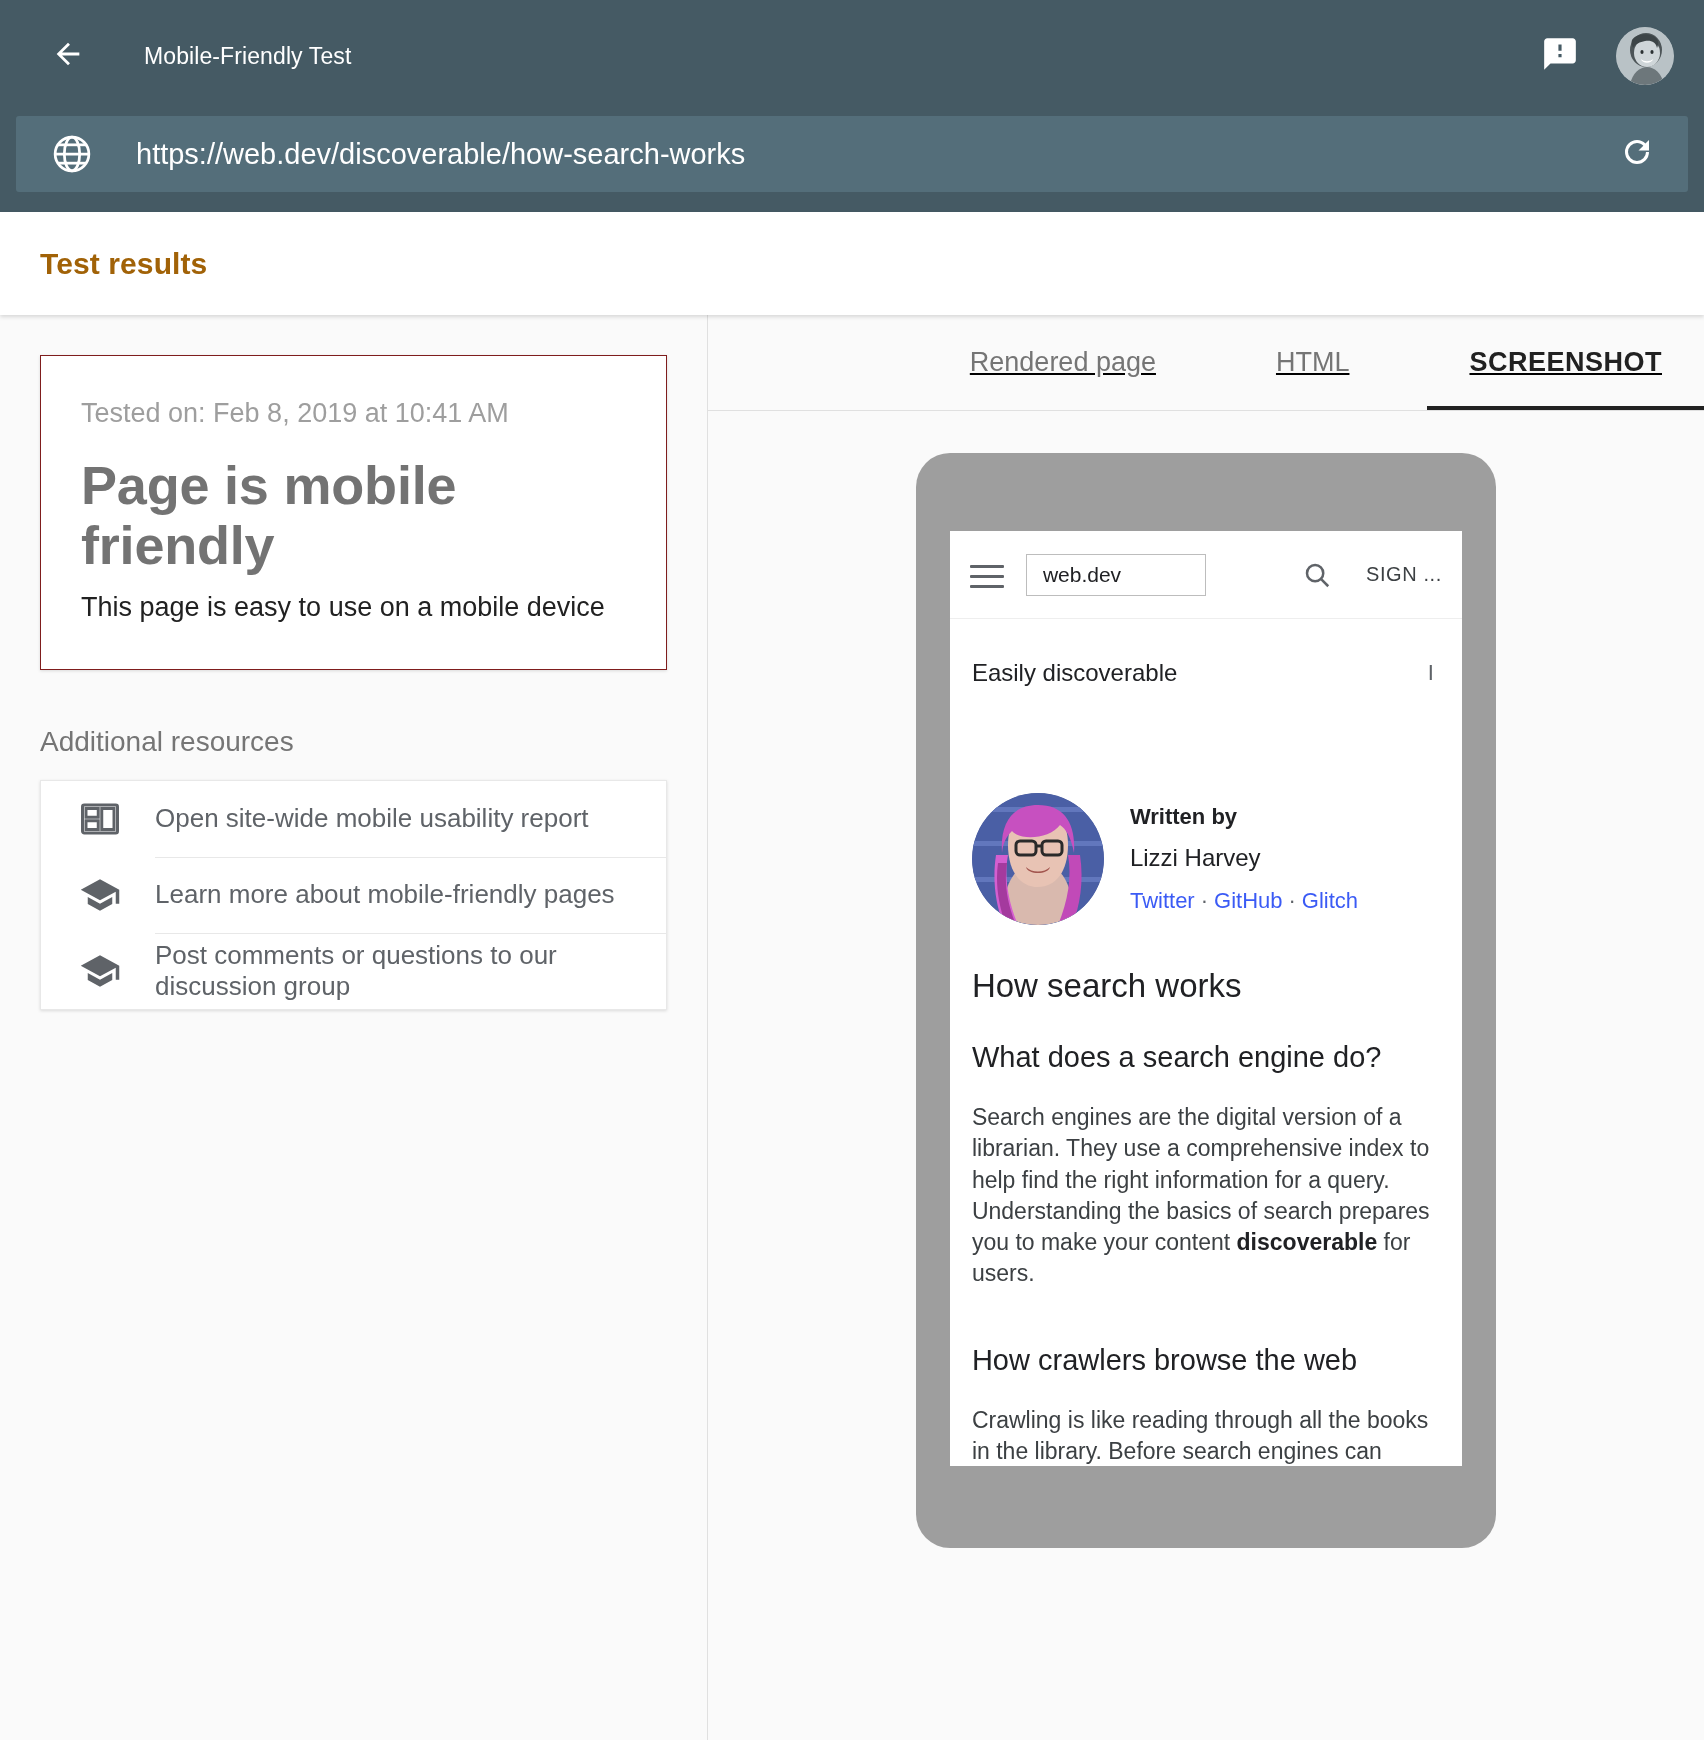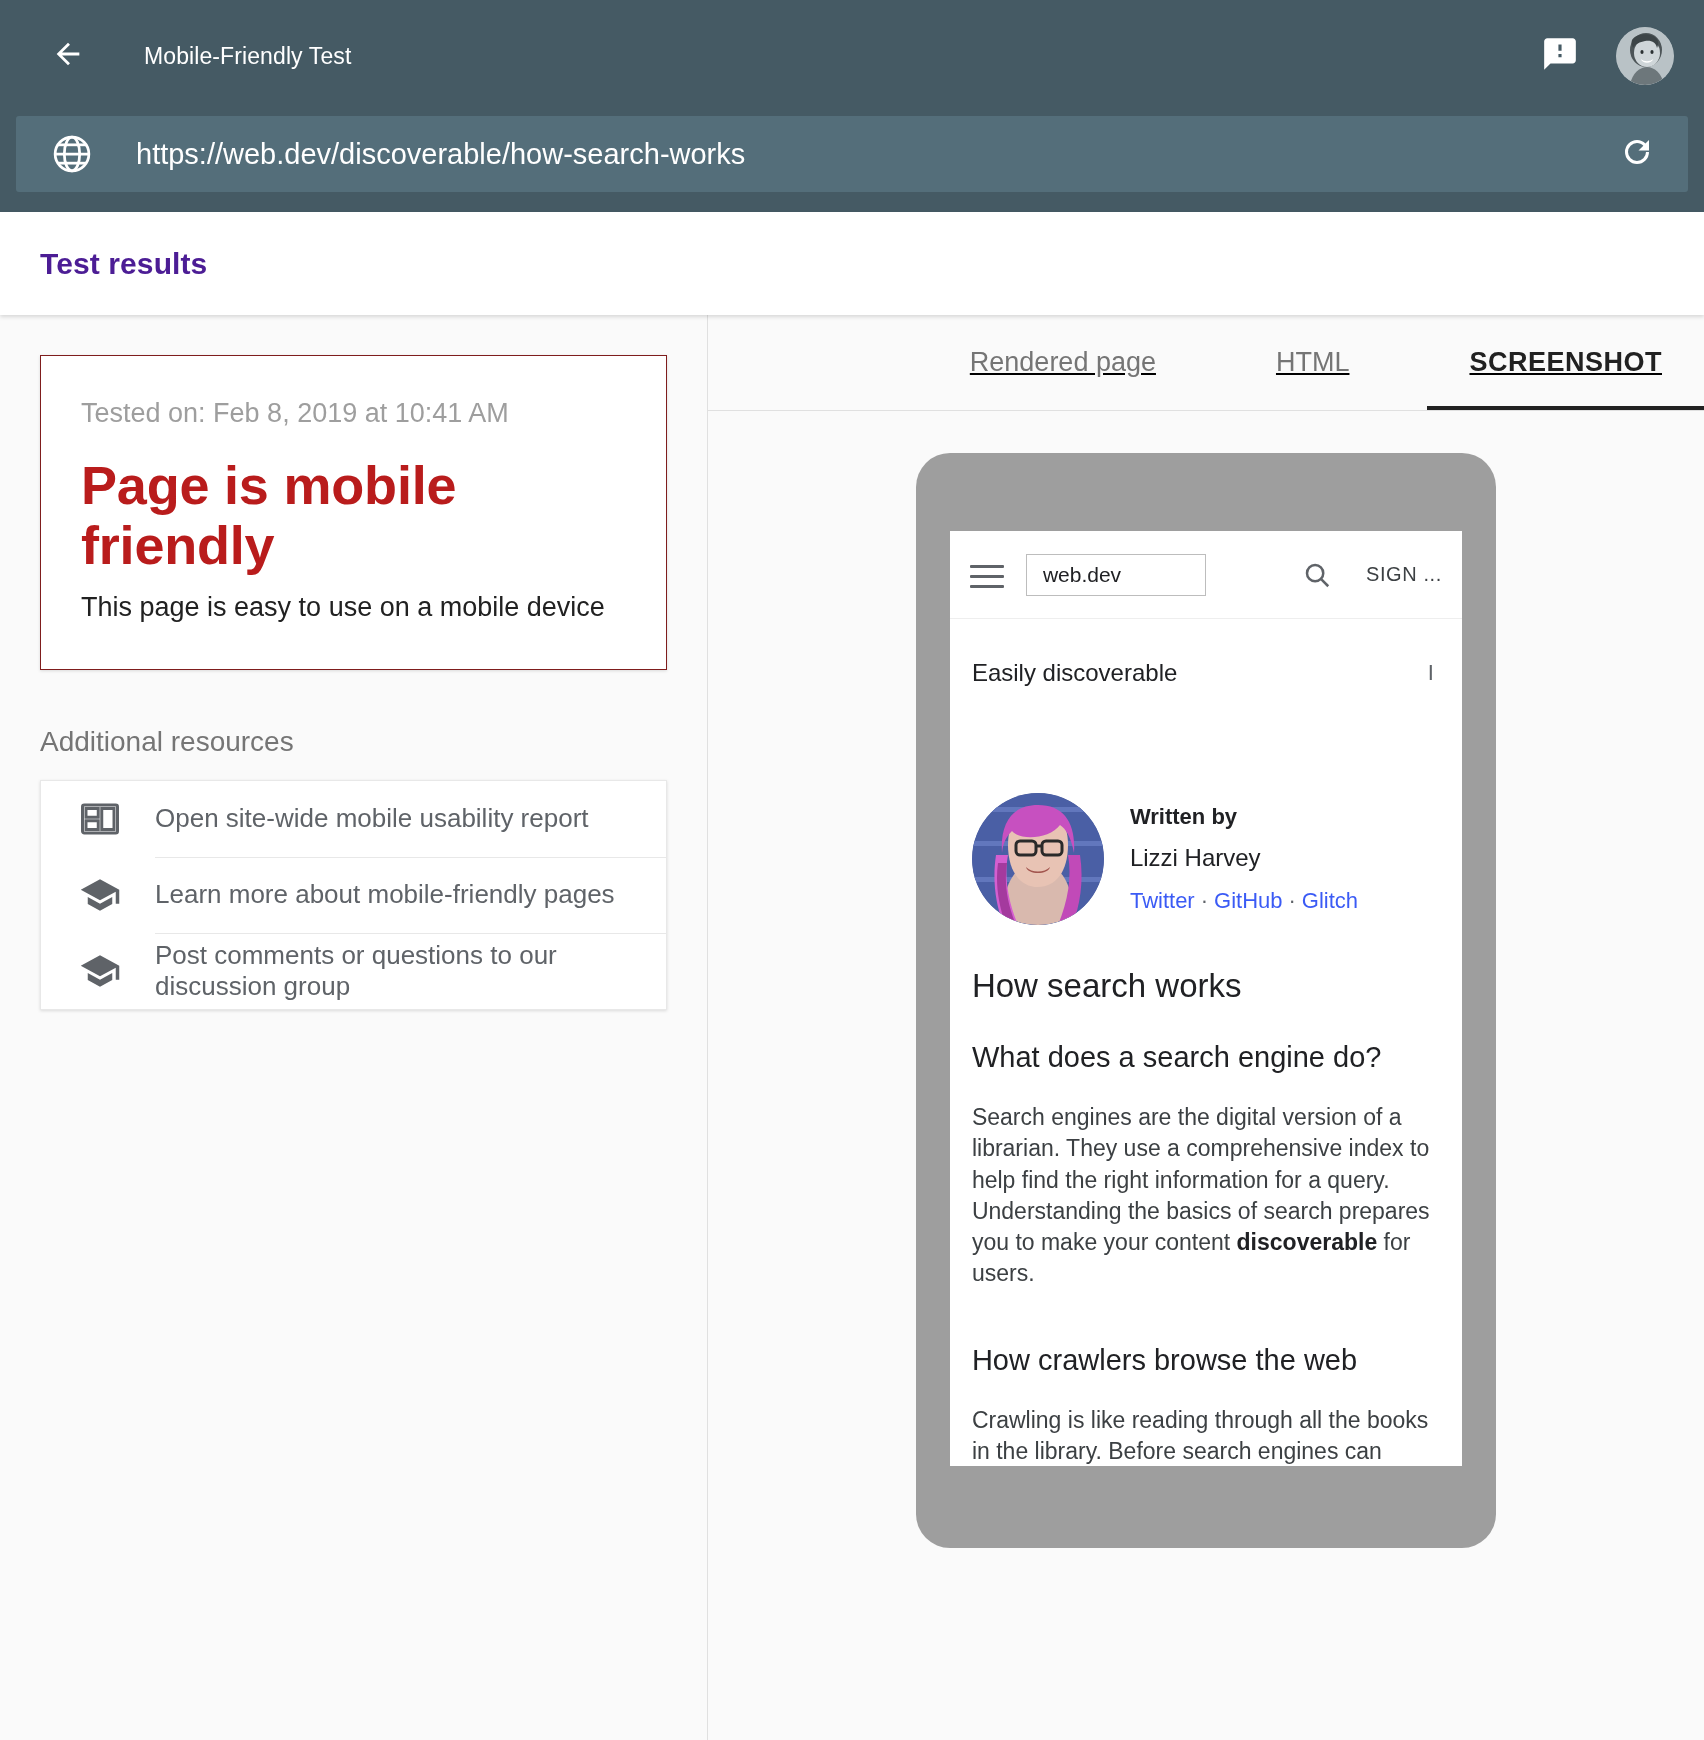--- a/index.html
+++ b/index.html
@@ -99,21 +99,21 @@
     display: flex;
     align-items: center;
     padding-left: 40px;
     box-shadow: 0 2px 4px rgba(0,0,0,0.14);
     position: relative;
     z-index: 3;
   }
   .results-header h1 {
     font-size: 30px;
     font-weight: 700;
-    color: #4c1d95;
+    color: #a16207;
     letter-spacing: .1px;
   }
 
   
   .split {
     display: flex;
     height: 1425px;
     background: #fafafa;
   }
   .left-pane {
@@ -196,21 +196,21 @@
     padding: 42px 40px 46px 40px;
   }
   .tested-on {
     font-size: 27px;
     color: #9e9e9e;
     margin-bottom: 26px;
   }
   .verdict {
     font-size: 54px;
     font-weight: 700;
-    color: #b91c1c;
+    color: #737373;
     line-height: 1.12;
     letter-spacing: -.2px;
   }
   .verdict-sub {
     font-size: 27px;
     color: #212121;
     margin-top: 16px;
   }
 
   

